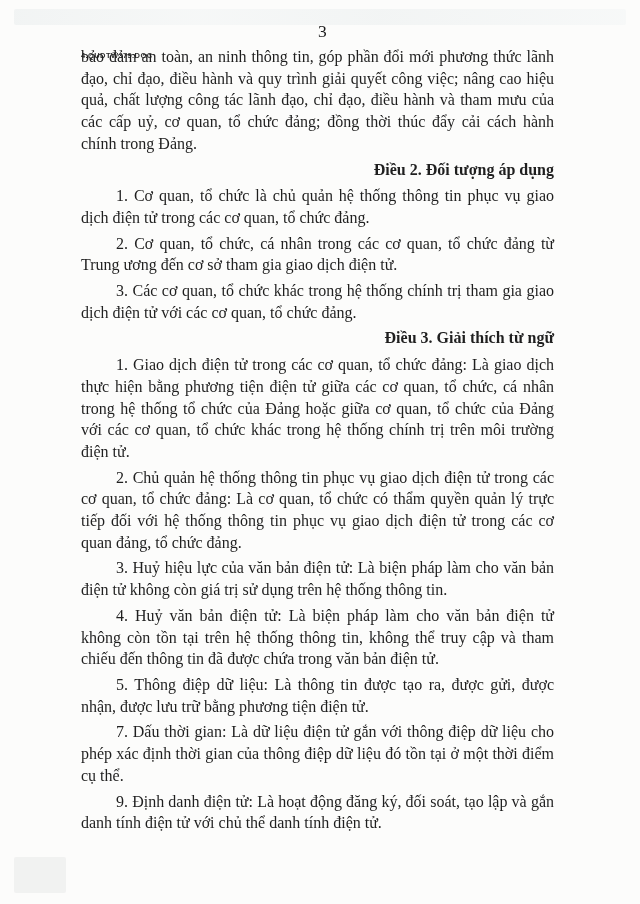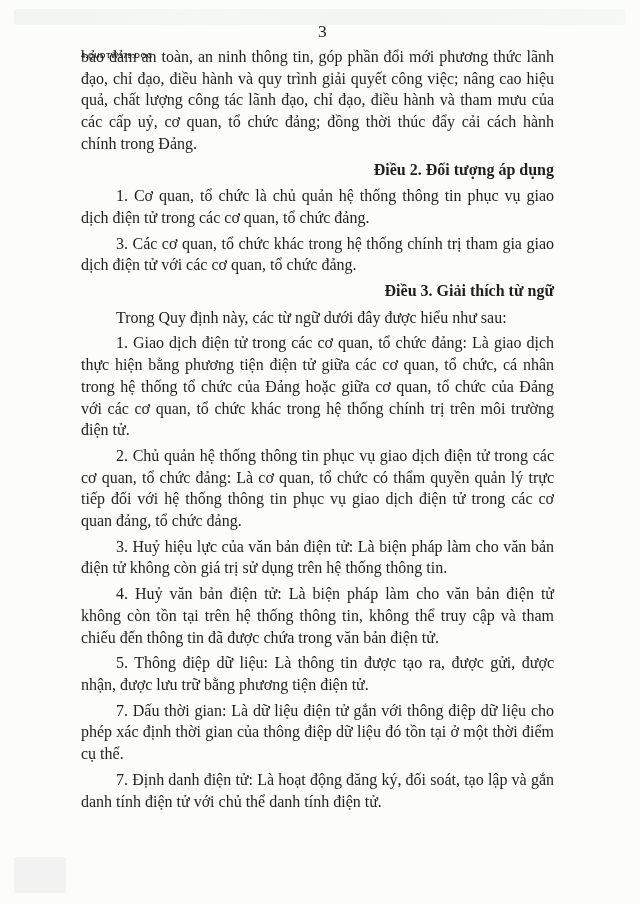--- a/index.html
+++ b/index.html
@@ -90,25 +90,25 @@
   <div class="artifact-bottom"></div>
 
   <div class="doc-label">4.QUDTW379.DOC</div>
 
   <div class="page-number">3</div>
 
   <div class="article">
     <p class="cont">bảo đảm an toàn, an ninh thông tin, góp phần đổi mới phương thức lãnh đạo, chỉ đạo, điều hành và quy trình giải quyết công việc; nâng cao hiệu quả, chất lượng công tác lãnh đạo, chỉ đạo, điều hành và tham mưu của các cấp uỷ, cơ quan, tổ chức đảng; đồng thời thúc đẩy cải cách hành chính trong Đảng.</p>
     <p class="heading">Điều 2. Đối tượng áp dụng</p>
     <p class="para">1. Cơ quan, tổ chức là chủ quản hệ thống thông tin phục vụ giao dịch điện tử trong các cơ quan, tổ chức đảng.</p>
+    <p class="para">2. Cơ quan, tổ chức, cá nhân trong các cơ quan, tổ chức đảng từ Trung ương đến cơ sở tham gia giao dịch điện tử.</p>
     <p class="para">3. Các cơ quan, tổ chức khác trong hệ thống chính trị tham gia giao dịch điện tử với các cơ quan, tổ chức đảng.</p>
     <p class="heading">Điều 3. Giải thích từ ngữ</p>
-    <p class="para">Trong Quy định này, các từ ngữ dưới đây được hiểu như sau:</p>
     <p class="para">1. Giao dịch điện tử trong các cơ quan, tổ chức đảng: Là giao dịch thực hiện bằng phương tiện điện tử giữa các cơ quan, tổ chức, cá nhân trong hệ thống tổ chức của Đảng hoặc giữa cơ quan, tổ chức của Đảng với các cơ quan, tổ chức khác trong hệ thống chính trị trên môi trường điện tử.</p>
     <p class="para">2. Chủ quản hệ thống thông tin phục vụ giao dịch điện tử trong các cơ quan, tổ chức đảng: Là cơ quan, tổ chức có thẩm quyền quản lý trực tiếp đối với hệ thống thông tin phục vụ giao dịch điện tử trong các cơ quan đảng, tổ chức đảng.</p>
     <p class="para">3. Huỷ hiệu lực của văn bản điện tử: Là biện pháp làm cho văn bản điện tử không còn giá trị sử dụng trên hệ thống thông tin.</p>
     <p class="para">4. Huỷ văn bản điện tử: Là biện pháp làm cho văn bản điện tử không còn tồn tại trên hệ thống thông tin, không thể truy cập và tham chiếu đến thông tin đã được chứa trong văn bản điện tử.</p>
     <p class="para">5. Thông điệp dữ liệu: Là thông tin được tạo ra, được gửi, được nhận, được lưu trữ bằng phương tiện điện tử.</p>
     <p class="para">7. Dấu thời gian: Là dữ liệu điện tử gắn với thông điệp dữ liệu cho phép xác định thời gian của thông điệp dữ liệu đó tồn tại ở một thời điểm cụ thể.</p>
-    <p class="para">7. Định danh điện tử: Là hoạt động đăng ký, đối soát, tạo lập và gắn danh tính điện tử với chủ thể danh tính điện tử.</p>
+    <p class="para">9. Định danh điện tử: Là hoạt động đăng ký, đối soát, tạo lập và gắn danh tính điện tử với chủ thể danh tính điện tử.</p>
   </div>
 
 </div>
 
 </body></html>

